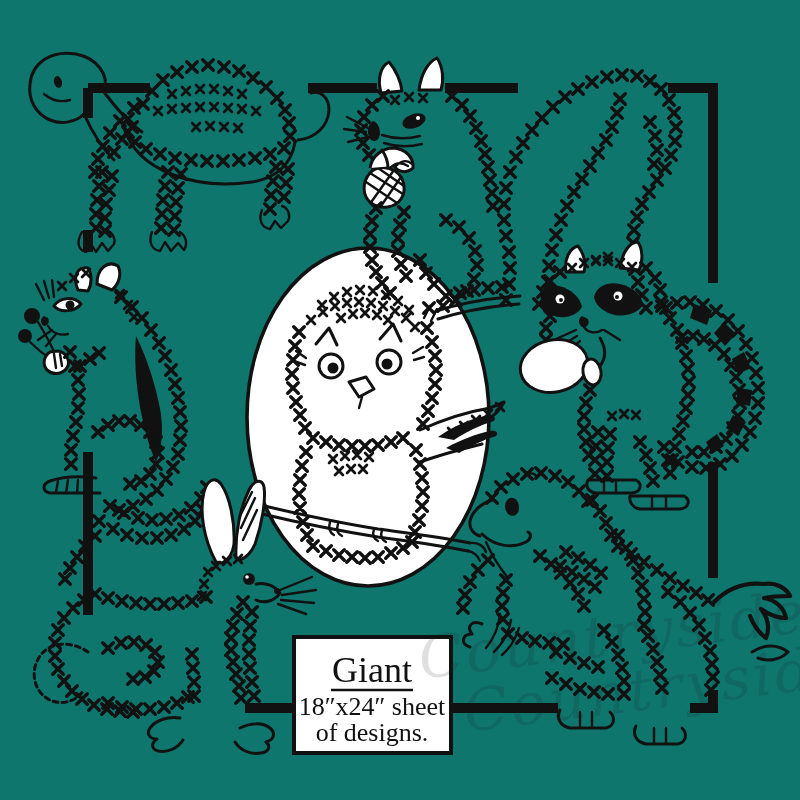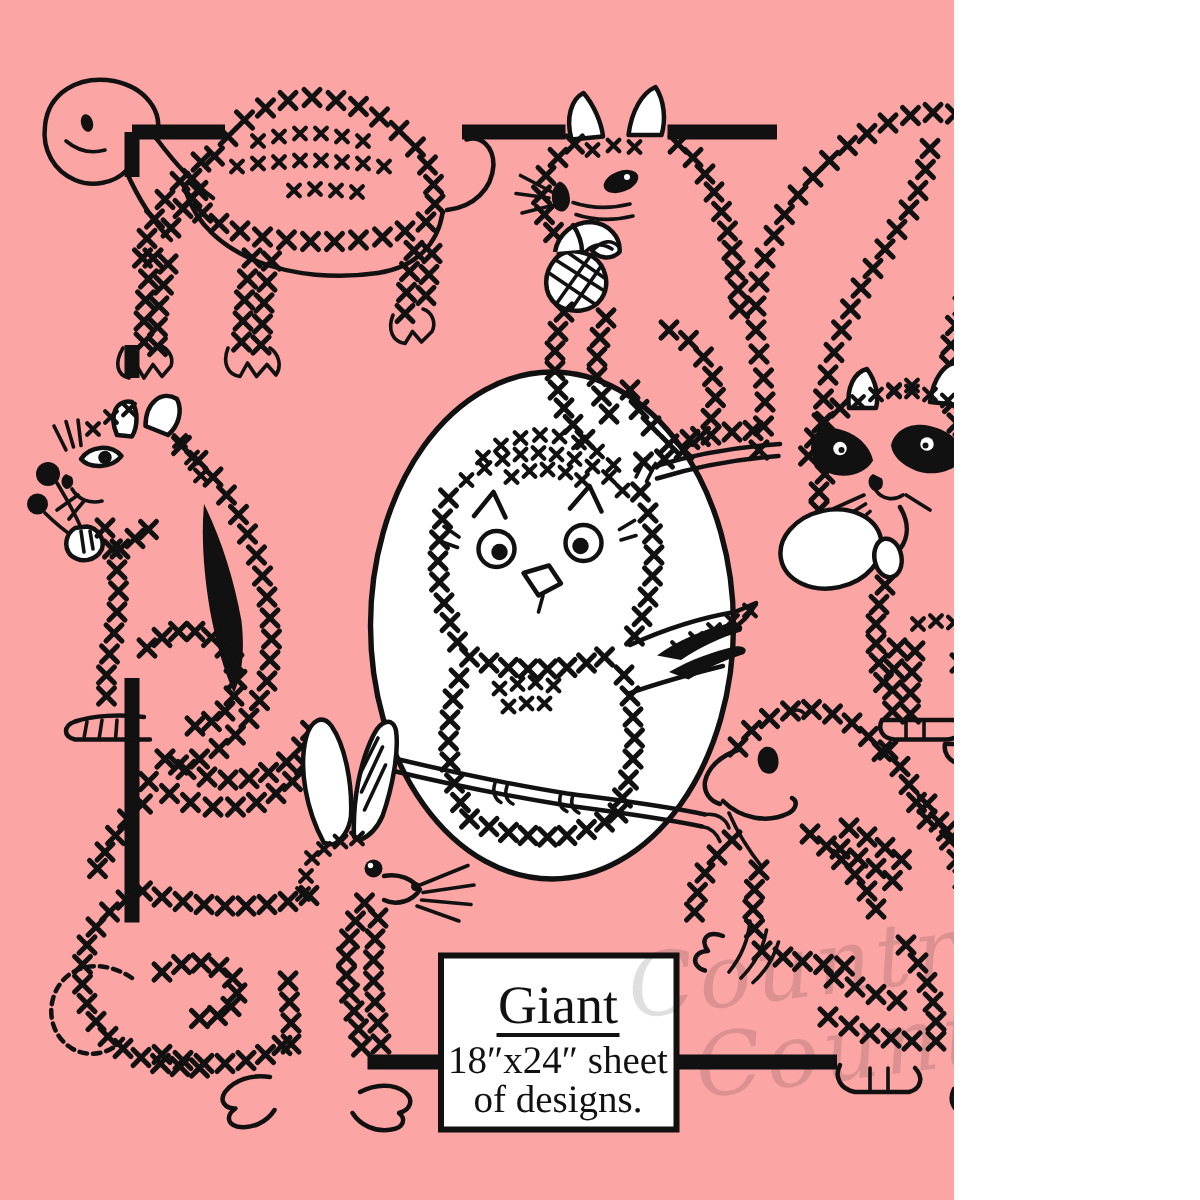--- a/index.html
+++ b/index.html
@@ -1,16 +1,16 @@
 <!DOCTYPE html>
 <html><head>
 <meta charset="utf-8">
 <style>
   html,body{margin:0;padding:0;background:#ffffff;}
-  .stage{width:636px;height:800px;background:#fca5a5;position:relative;overflow:hidden;
+  .stage{width:800px;height:800px;background:#0f766e;position:relative;overflow:hidden;
          font-family:"Liberation Serif", serif;}
   svg{display:block;}
   
   .x  {fill:none;stroke:#111;stroke-opacity:0;stroke-width:1;
        marker-start:url(#xm);marker-mid:url(#xm);marker-end:url(#xm);}
   .xs {fill:none;stroke:#111;stroke-opacity:0;stroke-width:1;
        marker-start:url(#xsm);marker-mid:url(#xsm);marker-end:url(#xsm);}
   .ln {fill:none;stroke:#111;stroke-width:3;stroke-linecap:round;stroke-linejoin:round;}
   .ln2{fill:none;stroke:#111;stroke-width:2.4;stroke-linecap:round;stroke-linejoin:round;}
   .ln4{fill:none;stroke:#111;stroke-width:4.2;stroke-linecap:round;stroke-linejoin:round;}

